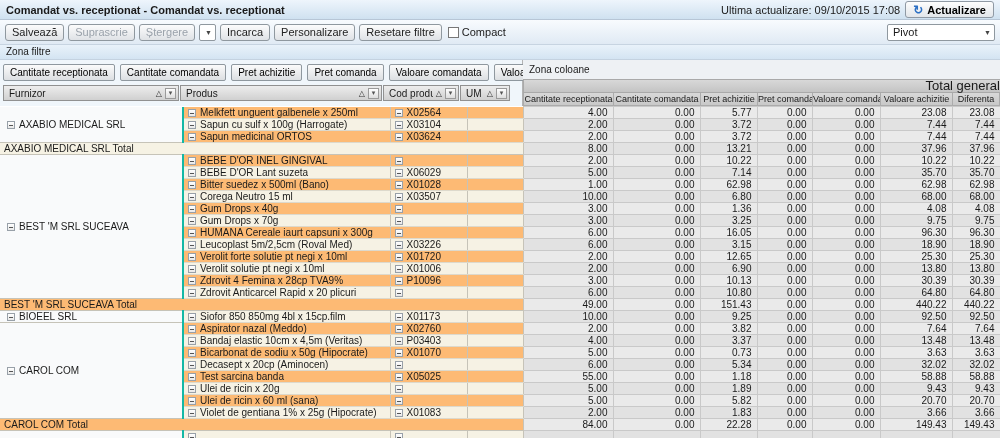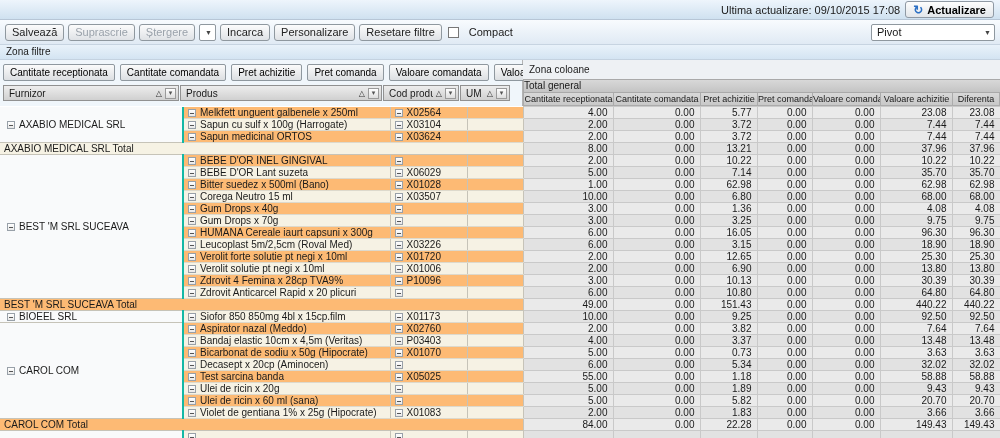--- a/index.html
+++ b/index.html
@@ -19,22 +19,22 @@
   
   .toolbar { height:24px; display:flex; align-items:center; gap:4px; padding:12px 5px;
     background:linear-gradient(#f8fbfe,#e0eaf4); border-bottom:1px solid #c7d4e1; }
   .btn { font-size:11px; padding:1px 6px; height:17px; background:linear-gradient(#fcfcfc,#dfe2e6);
     border:1px solid #8f989f; border-radius:3px; color:#222; cursor:pointer; white-space:nowrap; }
   .btn[disabled] { color:#9aa2ab; cursor:default; }
   .select { display:flex; align-items:center; height:17px; border:1px solid #8f989f; border-radius:2px;
     background:#fff; font-size:11px; padding:0 3px 0 5px; gap:6px; cursor:pointer; white-space:nowrap; }
   .select .arrow { font-size:7px; color:#444; }
   .checkbox { width:11px; height:11px; border:1px solid #777; background:#fff; display:inline-block; }
-  .chk-wrap { display:flex; align-items:center; gap:10px; font-size:11px; margin-left:2px; }
-  .select-pivot { margin-left:auto; width:124px; justify-content:space-between; }
+  .chk-wrap { display:flex; align-items:center; gap:3px; font-size:11px; margin-left:2px; }
+  .select-pivot { margin-left:auto; width:108px; justify-content:space-between; }
 
   
   .zona-filtre { height:15px; font-size:10px; padding:1px 6px;
     background:linear-gradient(#e9f2fa,#d4e4f2); border-bottom:1px solid #c4d2e0; }
 
   
   .band { display:flex; height:46px; }
   .band-left { width:523px; background:#f0f6fb; border-right:1px solid #b3b3b3; }
   .chips-row { display:flex; gap:5px; padding:4px 3px 3px 3px; }
   .chip { font-size:10px; padding:2px 6px; background:linear-gradient(#fbfbfb,#dcdfe2);
@@ -46,21 +46,21 @@
   .field-chip .sort { font-size:8px; color:#333; margin:0 3px; }
   .field-chip .dd { width:11px; height:11px; border:1px solid #9a9a9a; background:linear-gradient(#fff,#ddd);
     font-size:7px; color:#555; display:flex; align-items:center; justify-content:center; }
   .fields-row .field-chip:nth-child(1){ width:176px; }
   .fields-row .field-chip:nth-child(2){ width:202px; }
   .fields-row .field-chip:nth-child(3){ width:76px; }
   .fields-row .field-chip:nth-child(4){ width:50px; }
 
   .band-right { flex:1; background:#eef1f4; display:flex; flex-direction:column; }
   .zona-coloane-label { font-size:10px; padding:4px 6px; height:20px; }
-  .total-general { height:14px; font-size:10px; line-height:12px; text-align:left;
+  .total-general { height:14px; font-size:13px; line-height:12px; text-align:right;
     background:linear-gradient(#d8d8d8,#c4c4c4); border:1px solid #a9a9a9; border-right:none; }
   .col-headers { display:flex; height:13px; }
   .col-h { font-size:9px; line-height:12px; text-align:center; overflow:hidden; white-space:nowrap;
     background:linear-gradient(#d8d8d8,#c8c8c8); border:1px solid #ababab; border-top:none; border-right:none; }
   .col-headers .col-h:nth-child(1){ width:90px; } .col-headers .col-h:nth-child(2){ width:87px; }
   .col-headers .col-h:nth-child(3){ width:57px; } .col-headers .col-h:nth-child(4){ width:55px; }
   .col-headers .col-h:nth-child(5){ width:68px; } .col-headers .col-h:nth-child(6){ width:72px; }
   .col-headers .col-h:nth-child(7){ width:48px; border-right:1px solid #ababab; }
 
   
@@ -79,20 +79,21 @@
   tr.total td.tlabel { border-right:1px solid #c6c3b8; border-bottom:1px solid #c6c3b8; padding-left:4px; }
   .cicon { display:inline-block; width:8px; height:8px; border:1px solid #98a0a8;
     background:linear-gradient(#ffffff,#e9e9e9); position:relative; vertical-align:-1px;
     margin-right:4px; cursor:pointer; }
   .cicon::after { content:""; position:absolute; left:1px; right:1px; top:3px; height:1px; background:#555; }
 </style>
 </head>
 <body>
 
 <div class="titlebar">
+  <span class="title">Comandat vs. receptionat - Comandat vs. receptionat</span>
   <div class="update-info">
     <span>Ultima actualizare: 09/10/2015 17:08</span>
     <button class="btn-refresh">
       <span class="refresh-glyph">↻</span>
       <span>Actualizare</span>
     </button>
   </div>
 </div>
 
 <div class="toolbar">

